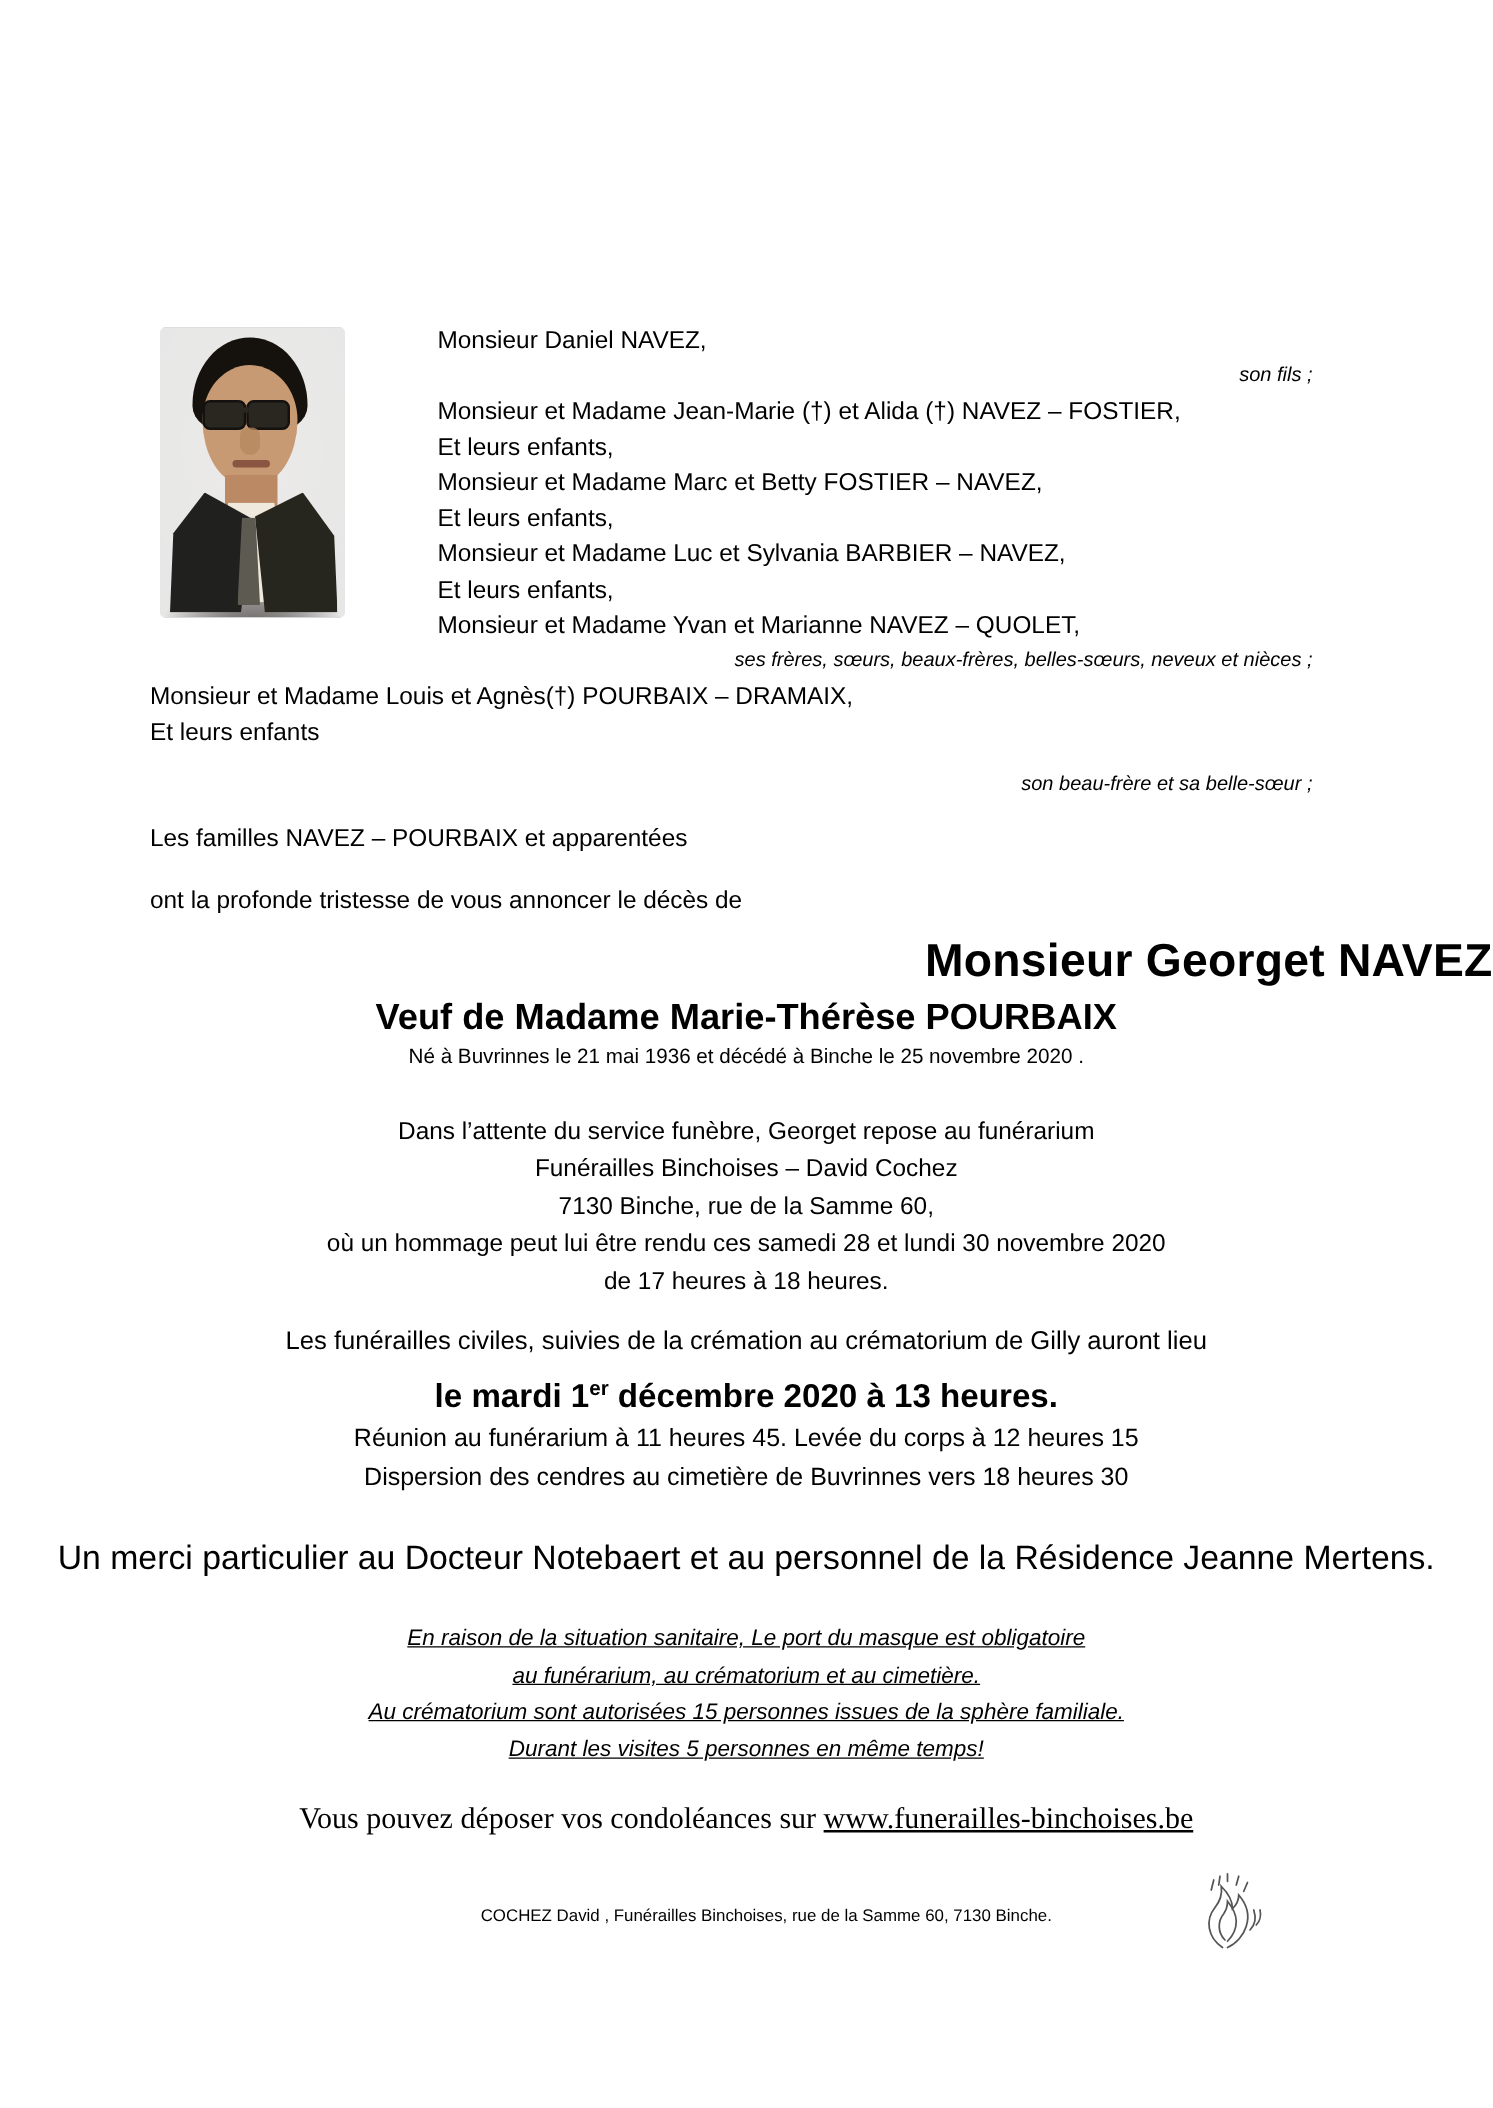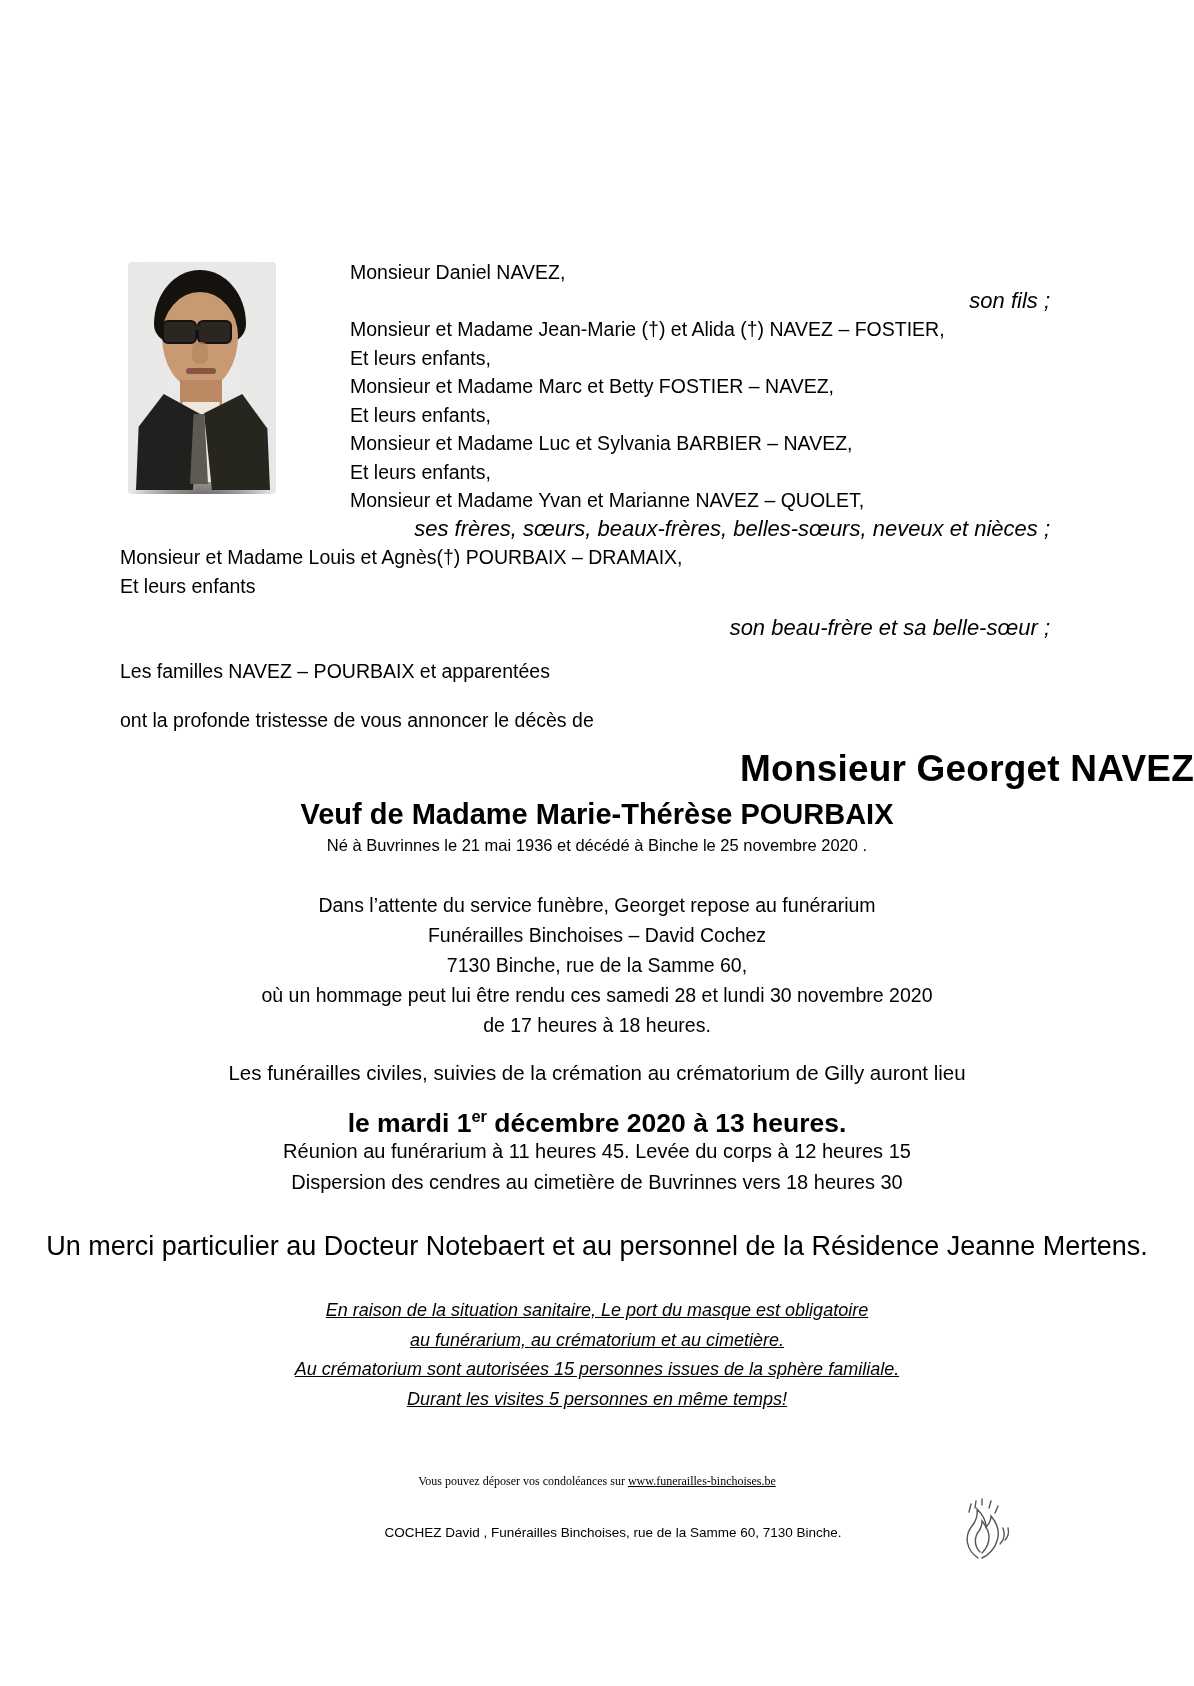--- a/index.html
+++ b/index.html
@@ -130,21 +130,21 @@
   .line {
     font-size: 19.5px;
     line-height: 28.5px;
     white-space: pre;
   }
   .indent-lg { padding-left: 230px; }
   .indent-0 { padding-left: 0; }
   .ital-right {
     font-style: italic;
     text-align: right;
-    font-size: 22px;
+    font-size: 16px;
     line-height: 28.5px;
   }
   .gap-sm { height: 14px; }
 
   .announce {
     position: absolute;
     left: 120px;
     top: 706px;
     width: 950px;
     font-size: 19.5px;
@@ -192,21 +192,21 @@
   }
   .funeral-intro {
     top: 1058px;
     font-size: 20.5px;
     line-height: 30px;
   }
   .funeral-date {
     top: 1094px;
     font-size: 26.5px;
     font-weight: bold;
-    line-height: 44px;
+    line-height: 34px;
     text-align: center;
   }
   .funeral-extra {
     top: 1136px;
     font-size: 20px;
     line-height: 31px;
   }
   .thanks {
     top: 1232px;
     font-size: 27px;
@@ -217,23 +217,22 @@
     font-size: 18px;
     font-style: italic;
     line-height: 29.5px;
   }
   .sanitary div {
     text-decoration: underline;
     display: inline-block;
   }
   .condolences {
     top: 1442px;
-    font-size: 12px;
+    font-size: 24px;
     font-family: "Liberation Serif", serif;
-    margin-top: 32px;
   }
   .condolences .url {
     text-decoration: underline;
   }
 
   .footer {
     position: absolute;
     left: 16px;
     top: 1522px;
     width: 1194px;

